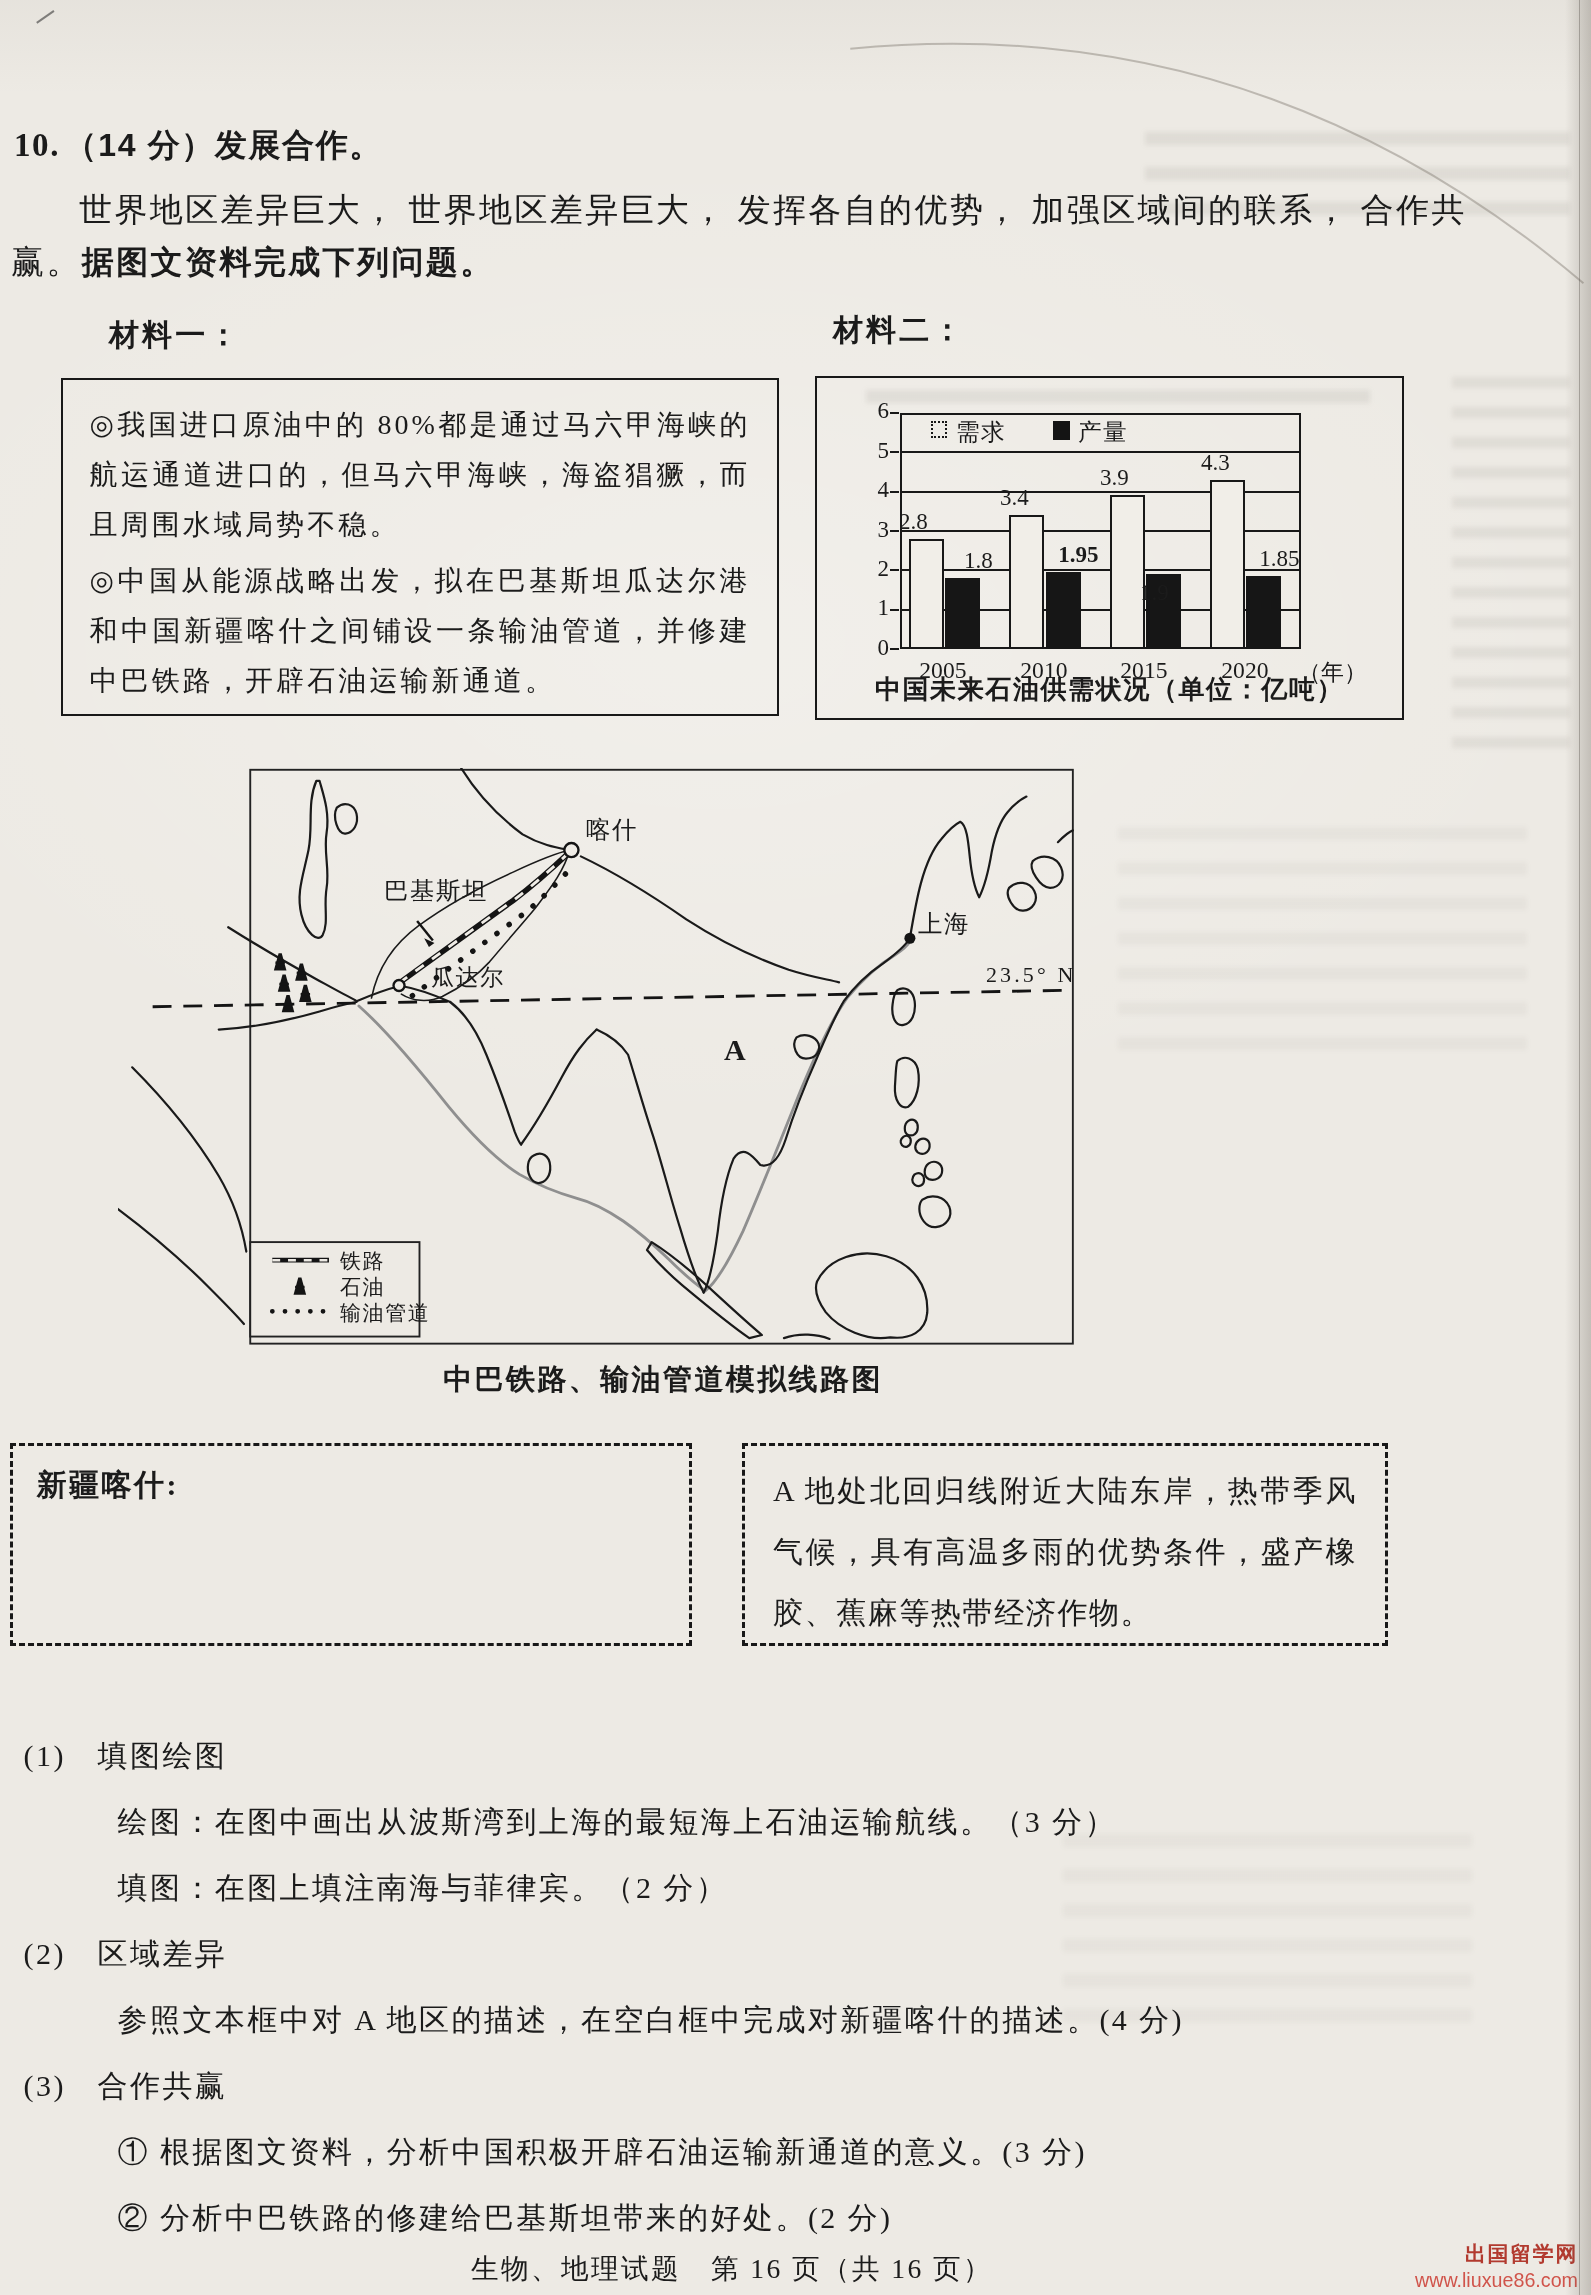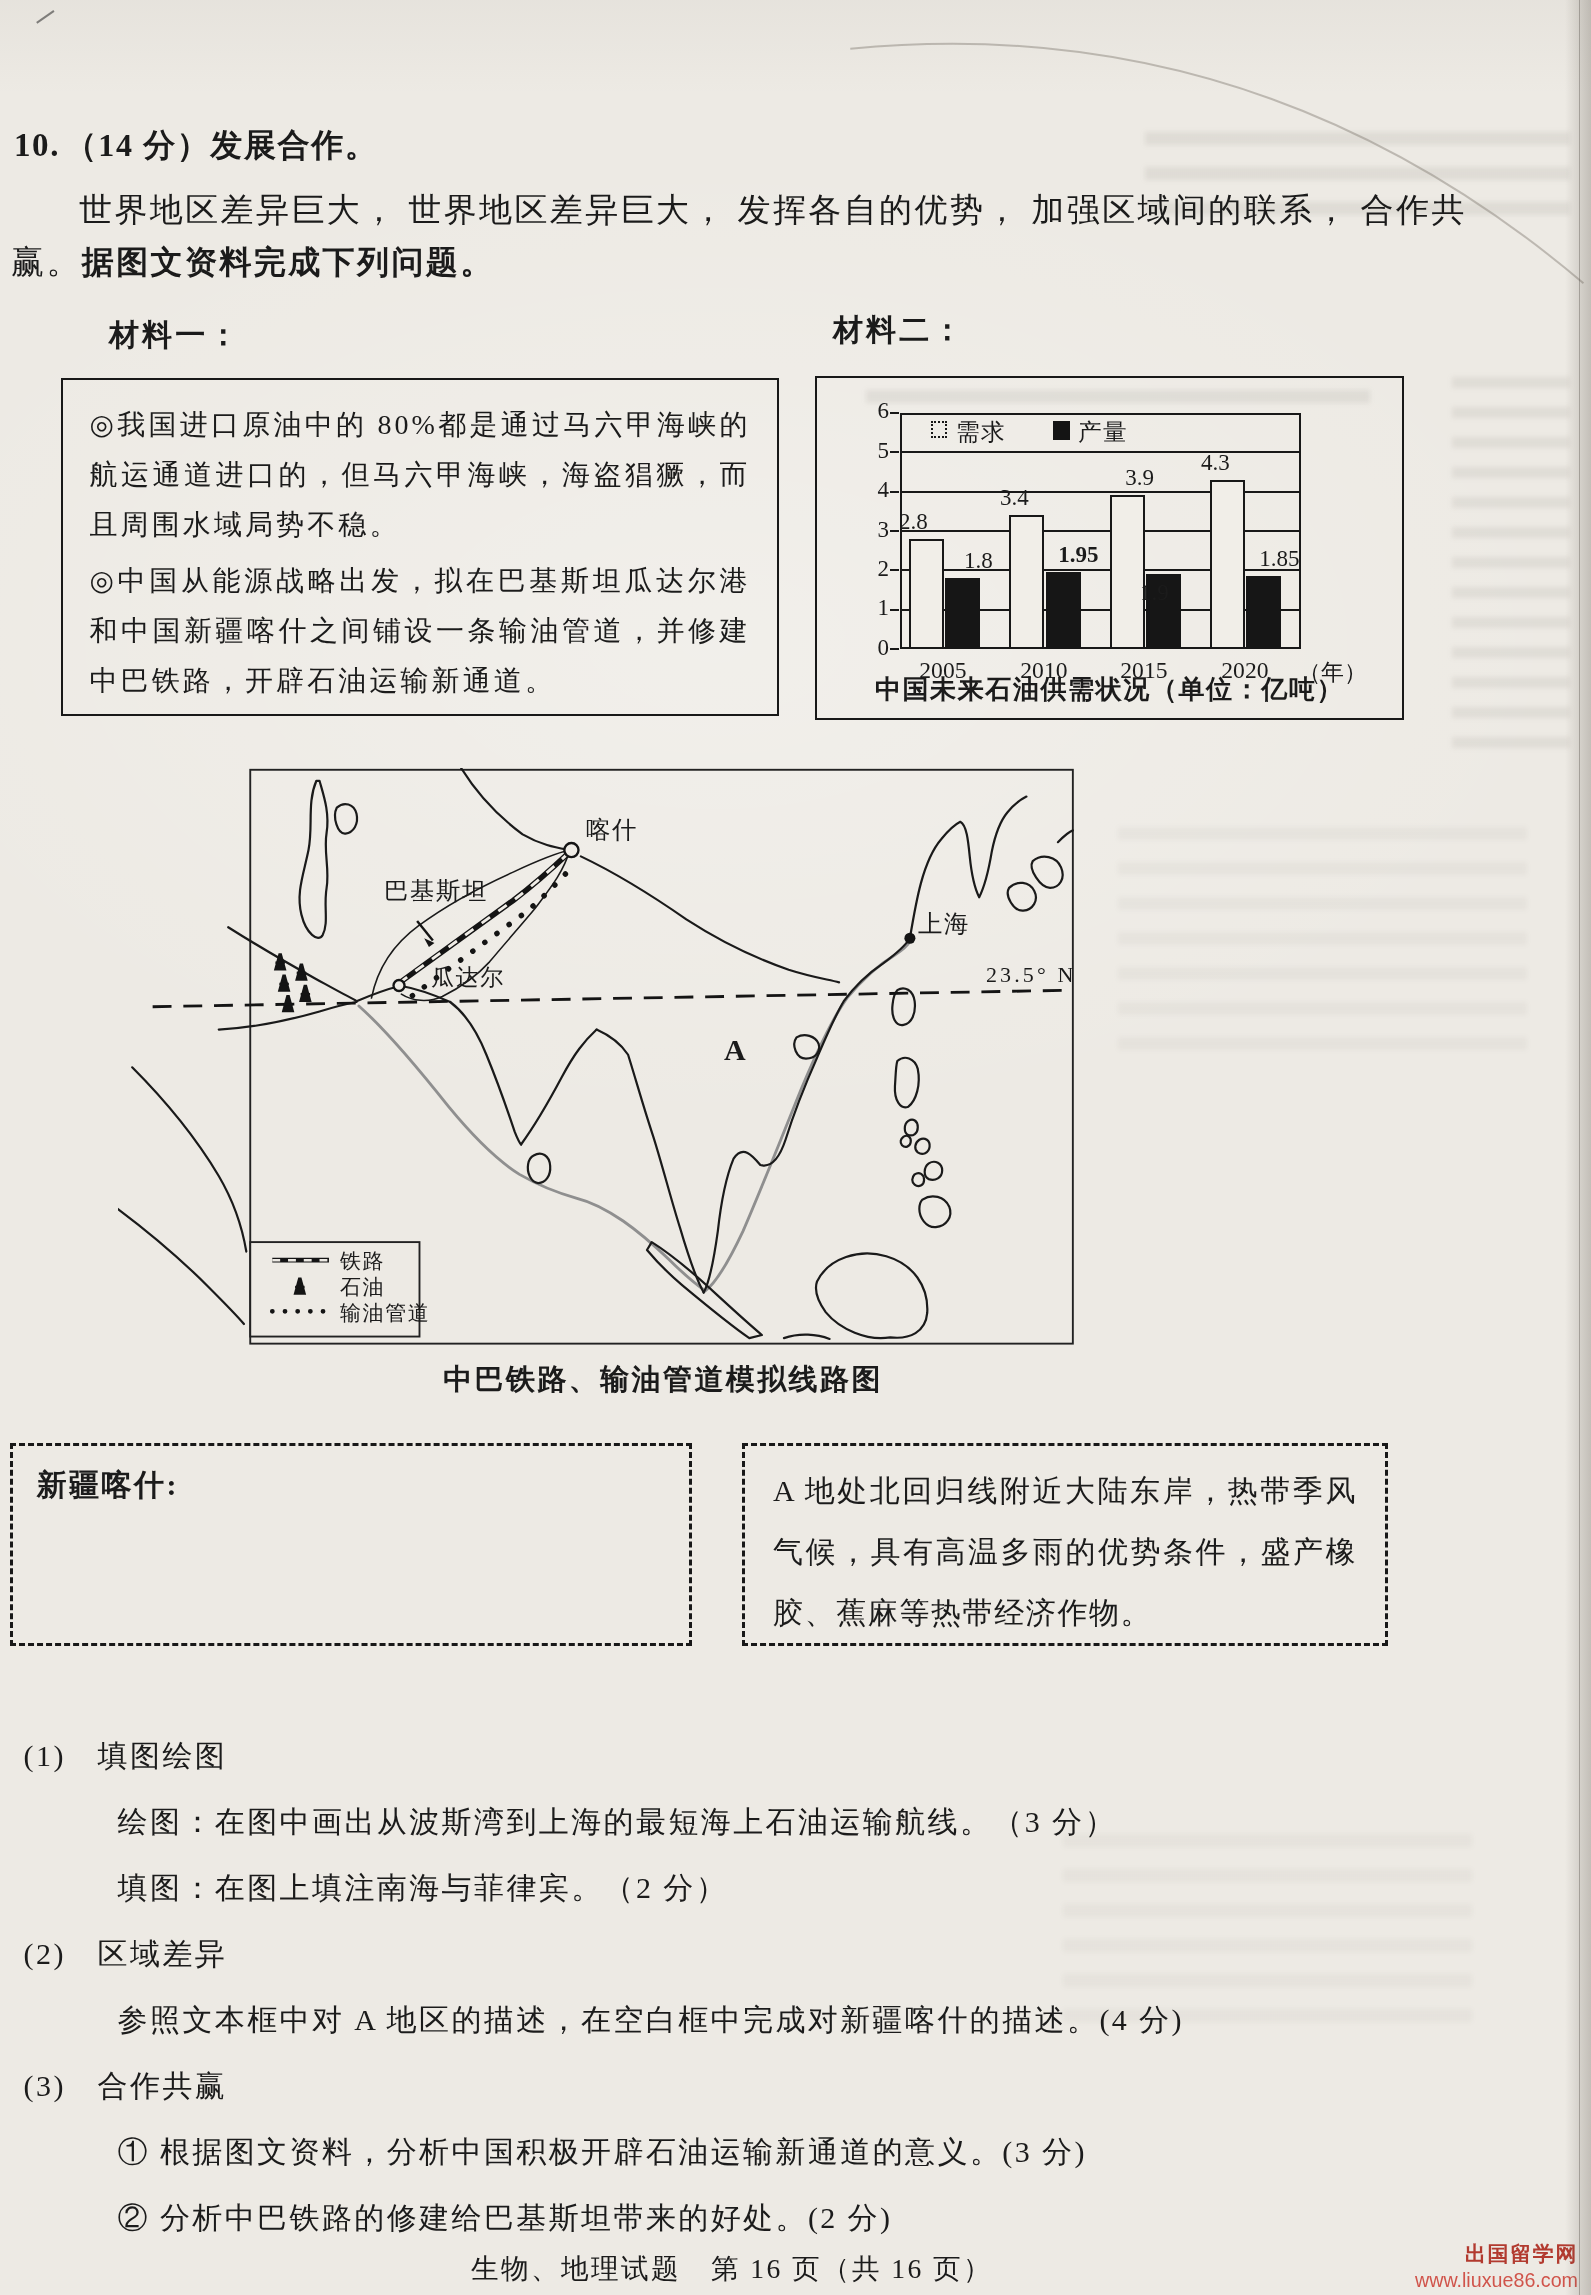--- a/index.html
+++ b/index.html
@@ -4,21 +4,21 @@
 <style>
   html,body{margin:0;padding:0;}
   body{width:1592px;height:2295px;position:relative;overflow:hidden;
        background:#edeae4;
        font-family:"Liberation Serif","DejaVu Serif",serif;color:#1b1b1b;}
   #page{position:absolute;inset:0;
         background:
           radial-gradient(1260px 708px at 45% 28%, rgba(255,255,255,0.25), rgba(0,0,0,0) 70%),
           linear-gradient(180deg, rgba(120,112,100,0.06), rgba(0,0,0,0) 94px),
           #edeae4;}
-  .heiti{font-family:Liberation Serif, serif;font-weight:bold;}
+  .heiti{font-family:Liberation Sans, sans-serif;font-weight:bold;}
 
   
   .edge-right{position:absolute;top:0;right:0;width:27px;height:100%;
       background:linear-gradient(to right, rgba(0,0,0,0), rgba(92,85,76,0.30));}
   .edge-line{position:absolute;top:0;right:11.8px;width:1.6px;height:100%;background:rgba(70,64,58,0.35);}
   .corner-mark{position:absolute;left:35px;top:15.7px;width:20.5px;height:2.4px;background:rgba(40,40,40,0.55);
       transform:rotate(-35deg);}
   .curl-svg{position:absolute;left:0;top:0;}
   .smudge{position:absolute;filter:blur(2.4px);pointer-events:none;}
   .sm-rows{background:repeating-linear-gradient(180deg, rgba(112,106,98,0.11) 0 12.6px, rgba(0,0,0,0) 12.6px 35px);}
@@ -142,21 +142,21 @@
         <div style="position: absolute; left: 49px; top: 120px; width: 79px; text-align: center; font-size: 23px;">2.8</div>
         <div style="position: absolute; left: 120px; top: 189px; width: 35px; height: 71px; background: rgb(22, 22, 22);"></div>
         <div style="position: absolute; left: 114px; top: 159px; width: 79px; text-align: center; font-size: 23px;">1.8</div>
         <div style="position: absolute; left: 71px; top: 268px; width: 94px; text-align: center; font-size: 23.6px;">2005</div>
         <div style="position: absolute; left: 184px; top: 126px; width: 35px; height: 134px; background: rgb(241, 238, 232); border: 2.4px solid rgb(24, 24, 24); box-sizing: border-box;"></div>
         <div style="position: absolute; left: 150px; top: 96px; width: 79px; text-align: center; font-size: 23px;">3.4</div>
         <div style="position: absolute; left: 221px; top: 183px; width: 35px; height: 77px; background: rgb(22, 22, 22);"></div>
         <div style="position: absolute; left: 214px; top: 153px; width: 79px; text-align: center; font-size: 23px; font-weight: bold;">1.95</div>
         <div style="position: absolute; left: 172px; top: 268px; width: 94px; text-align: center; font-size: 23.6px;">2010</div>
         <div style="position: absolute; left: 285px; top: 106px; width: 35px; height: 154px; background: rgb(241, 238, 232); border: 2.4px solid rgb(24, 24, 24); box-sizing: border-box;"></div>
-        <div style="position: absolute; left: 250px; top: 76px; width: 79px; text-align: right; font-size: 23px;">3.9</div>
+        <div style="position: absolute; left: 250px; top: 76px; width: 79px; text-align: center; font-size: 23px;">3.9</div>
         <div style="position: absolute; left: 321px; top: 185px; width: 35px; height: 75px; background: rgb(22, 22, 22);"></div>
         <div style="position: absolute; left: 315px; top: 155px; width: 79px; font-size: 23px; margin-top: 36px;">1.9</div>
         <div style="position: absolute; left: 272px; top: 268px; width: 94px; text-align: center; font-size: 23.6px;">2015</div>
         <div style="position: absolute; left: 385px; top: 91px; width: 35px; height: 169px; background: rgb(241, 238, 232); border: 2.4px solid rgb(24, 24, 24); box-sizing: border-box;"></div>
         <div style="position: absolute; left: 351px; top: 61px; width: 79px; text-align: center; font-size: 23px;">4.3</div>
         <div style="position: absolute; left: 421px; top: 187px; width: 35px; height: 73px; background: rgb(22, 22, 22);"></div>
         <div style="position: absolute; left: 415px; top: 157px; width: 79px; text-align: center; font-size: 23px;">1.85</div>
         <div style="position: absolute; left: 373px; top: 268px; width: 94px; text-align: center; font-size: 23.6px;">2020</div>
         <div style="position: absolute; left: 473px; top: 268px; width: 87px; font-size: 23px;">（年）</div>
       </div>

